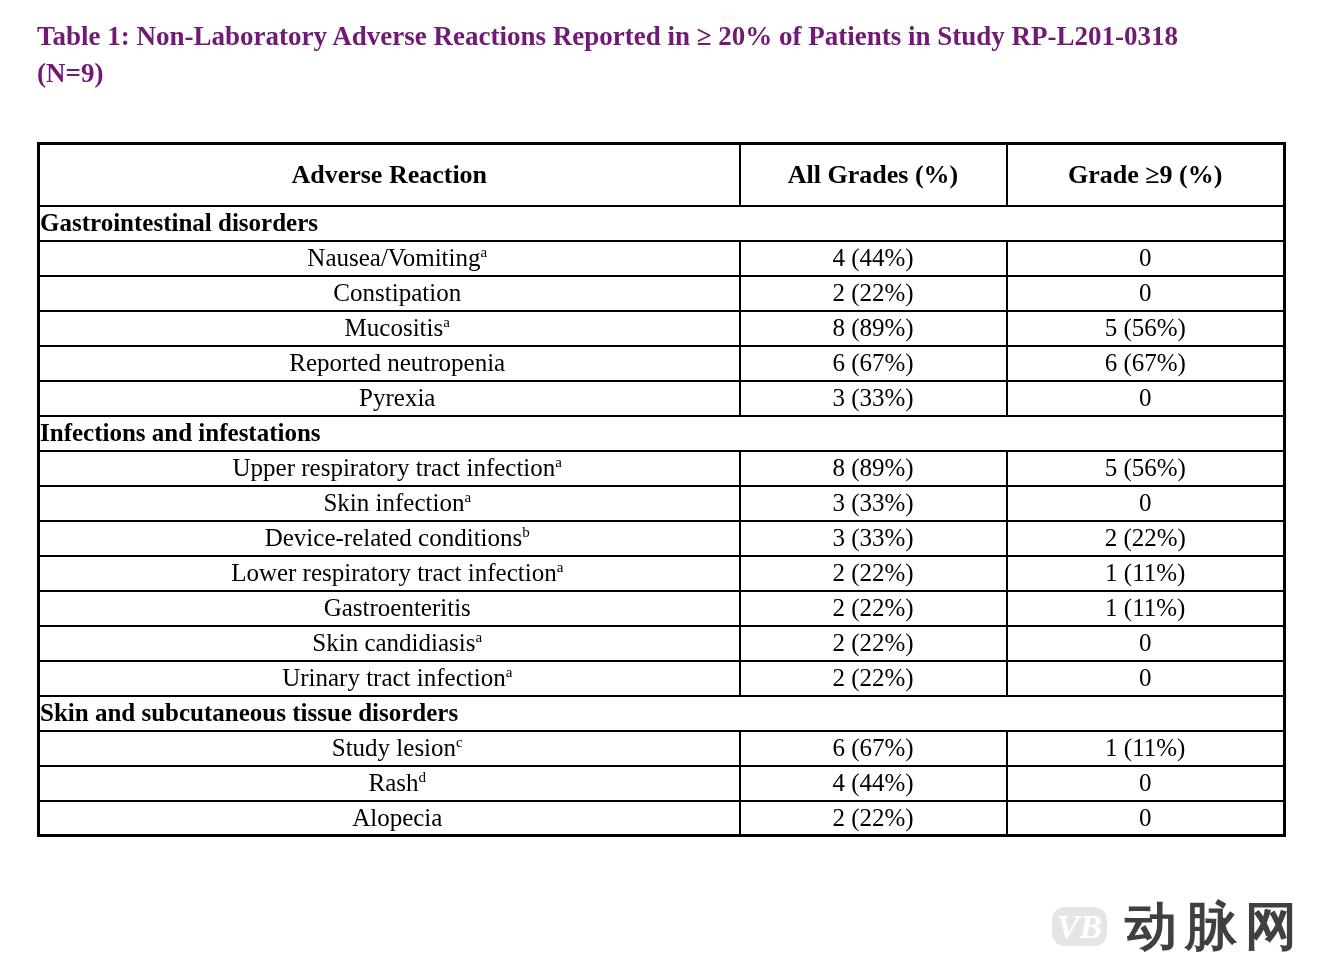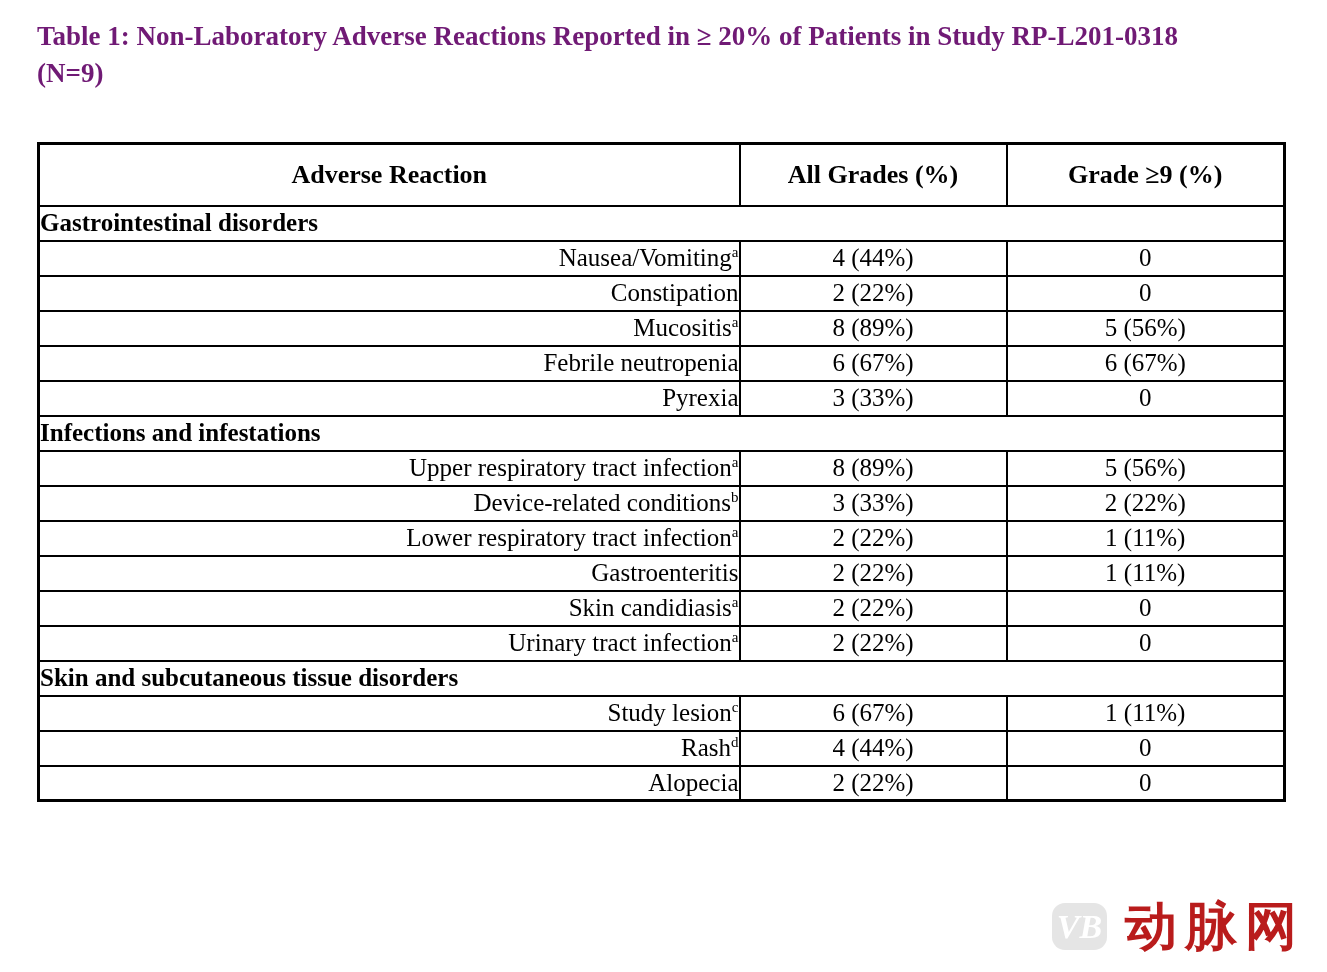--- a/index.html
+++ b/index.html
@@ -46,57 +46,57 @@
     font-size: 26px;
     font-weight: bold;
     text-align: center;
     padding: 0 6px;
   }
   .ae-table td { height: 35px; font-size: 25px; }
   .section-cell {
     font-weight: bold;
     text-align: left;
   }
-  .reaction-cell { text-align: right; padding-left: 16px; }
+  .reaction-cell { text-align: center; padding-left: 16px; }
   .num-cell { text-align: center; }
   sup {
     font-size: 60%;
     line-height: 0;
     vertical-align: super;
   }
   sup:empty { display: none; }
   .watermark {
     position: absolute;
     left: 1052px;
     top: 899px;
     display: flex;
     align-items: center;
     user-select: none;
   }
   .wm-logo {
     width: 55px;
-    height: 47px;
+    height: 39px;
     border-radius: 13px;
     background: #e5e5e5;
     display: flex;
     align-items: center;
     justify-content: center;
     font-family: "Liberation Serif", serif;
     font-weight: bold;
     font-style: italic;
     font-size: 34px;
     color: #ffffff;
     margin-right: 18px;
   }
   .wm-text {
     font-family: "Liberation Sans", sans-serif;
     font-weight: bold;
     font-size: 52px;
     letter-spacing: 8px;
-    color: #b91c1c;
+    color: #404040;
     line-height: 55px;
   }
 </style>
 </head>
 <body>
 
 <div class="page">
 
   <div class="doc-title">
     <span class="t-line">Table 1: Non-Laboratory Adverse Reactions Reported in ≥ 20% of Patients in Study RP-L201-0318</span>
@@ -129,36 +129,41 @@
           <td class="reaction-cell"><span>Constipation</span></td>
           <td class="num-cell">2 (22%)</td>
           <td class="num-cell">0</td>
         </tr>
         <tr>
           <td class="reaction-cell"><span>Mucositis</span><sup>a</sup></td>
           <td class="num-cell">8 (89%)</td>
           <td class="num-cell">5 (56%)</td>
         </tr>
         <tr>
-          <td class="reaction-cell"><span>Febrile neutropenia</span></td>
+          <td class="reaction-cell"><span>Reported neutropenia</span></td>
           <td class="num-cell">6 (67%)</td>
           <td class="num-cell">6 (67%)</td>
         </tr>
         <tr>
           <td class="reaction-cell"><span>Pyrexia</span></td>
           <td class="num-cell">3 (33%)</td>
           <td class="num-cell">0</td>
         </tr>
         <tr>
           <td colspan="3" class="section-cell">Infections and infestations</td>
         </tr>
         <tr>
           <td class="reaction-cell"><span>Upper respiratory tract infection</span><sup>a</sup></td>
           <td class="num-cell">8 (89%)</td>
           <td class="num-cell">5 (56%)</td>
+        </tr>
+        <tr>
+          <td class="reaction-cell"><span>Skin infection</span><sup>a</sup></td>
+          <td class="num-cell">3 (33%)</td>
+          <td class="num-cell">0</td>
         </tr>
         <tr>
           <td class="reaction-cell"><span>Device-related conditions</span><sup>b</sup></td>
           <td class="num-cell">3 (33%)</td>
           <td class="num-cell">2 (22%)</td>
         </tr>
         <tr>
           <td class="reaction-cell"><span>Lower respiratory tract infection</span><sup>a</sup></td>
           <td class="num-cell">2 (22%)</td>
           <td class="num-cell">1 (11%)</td>

